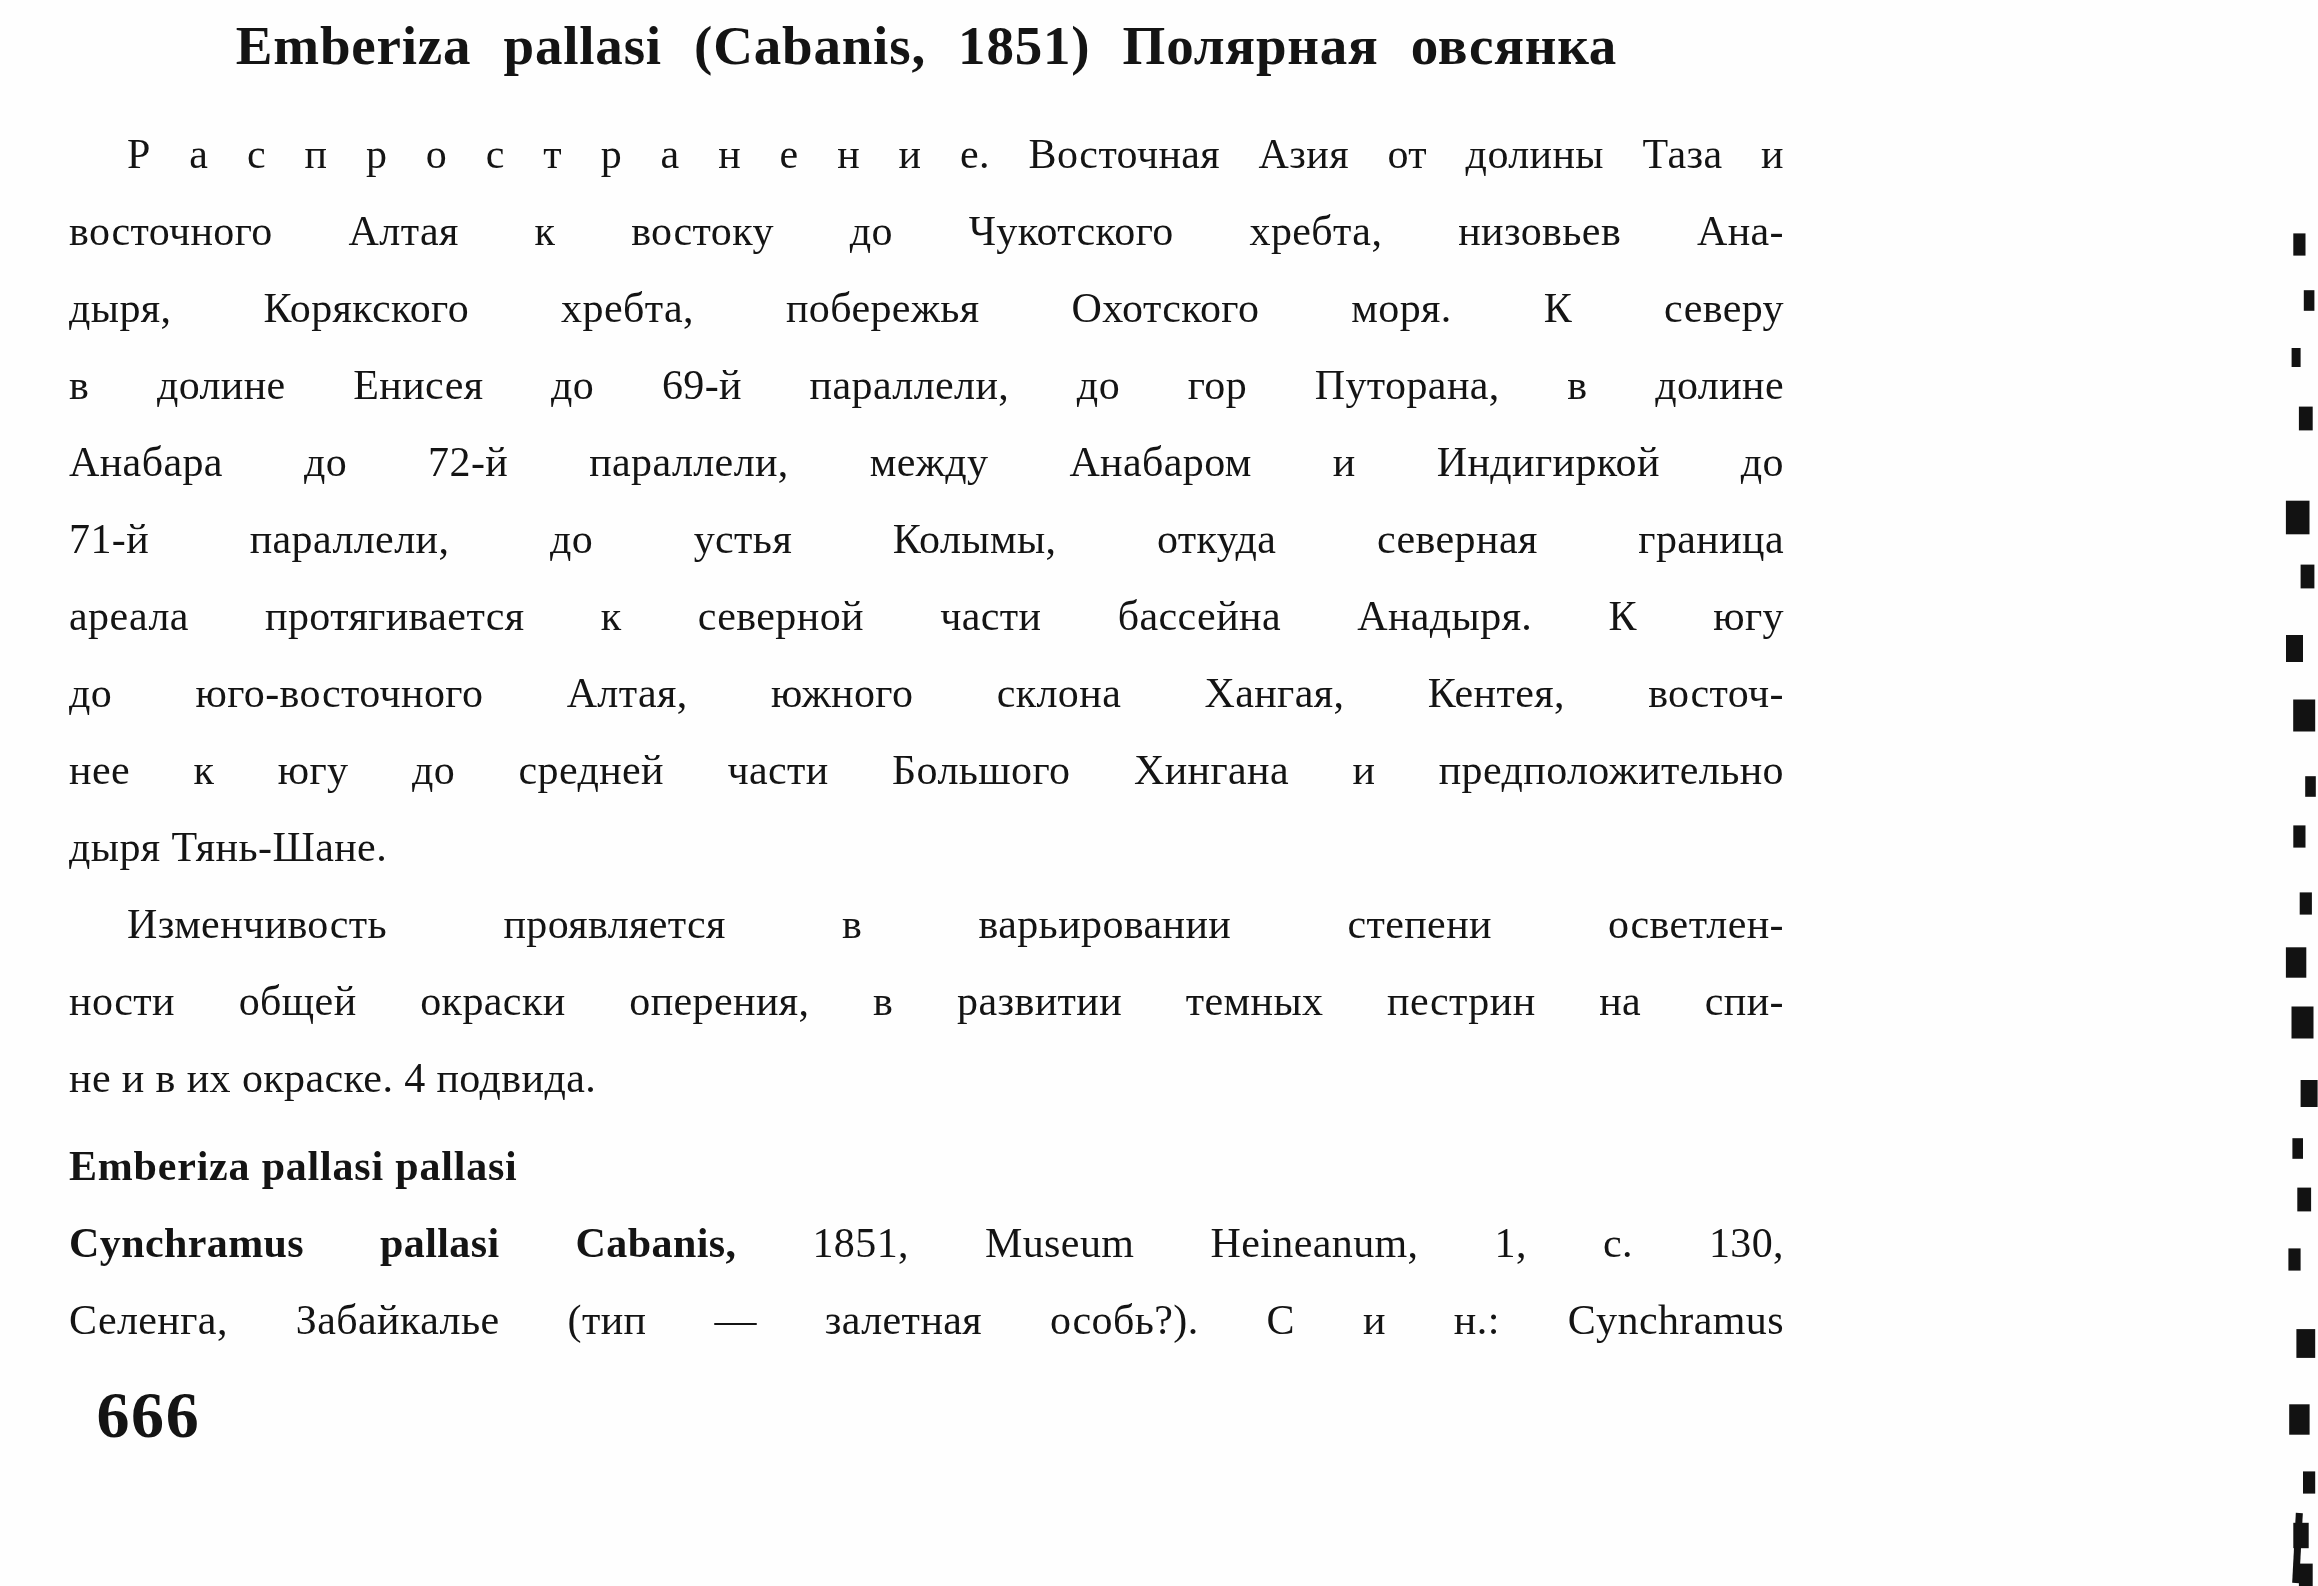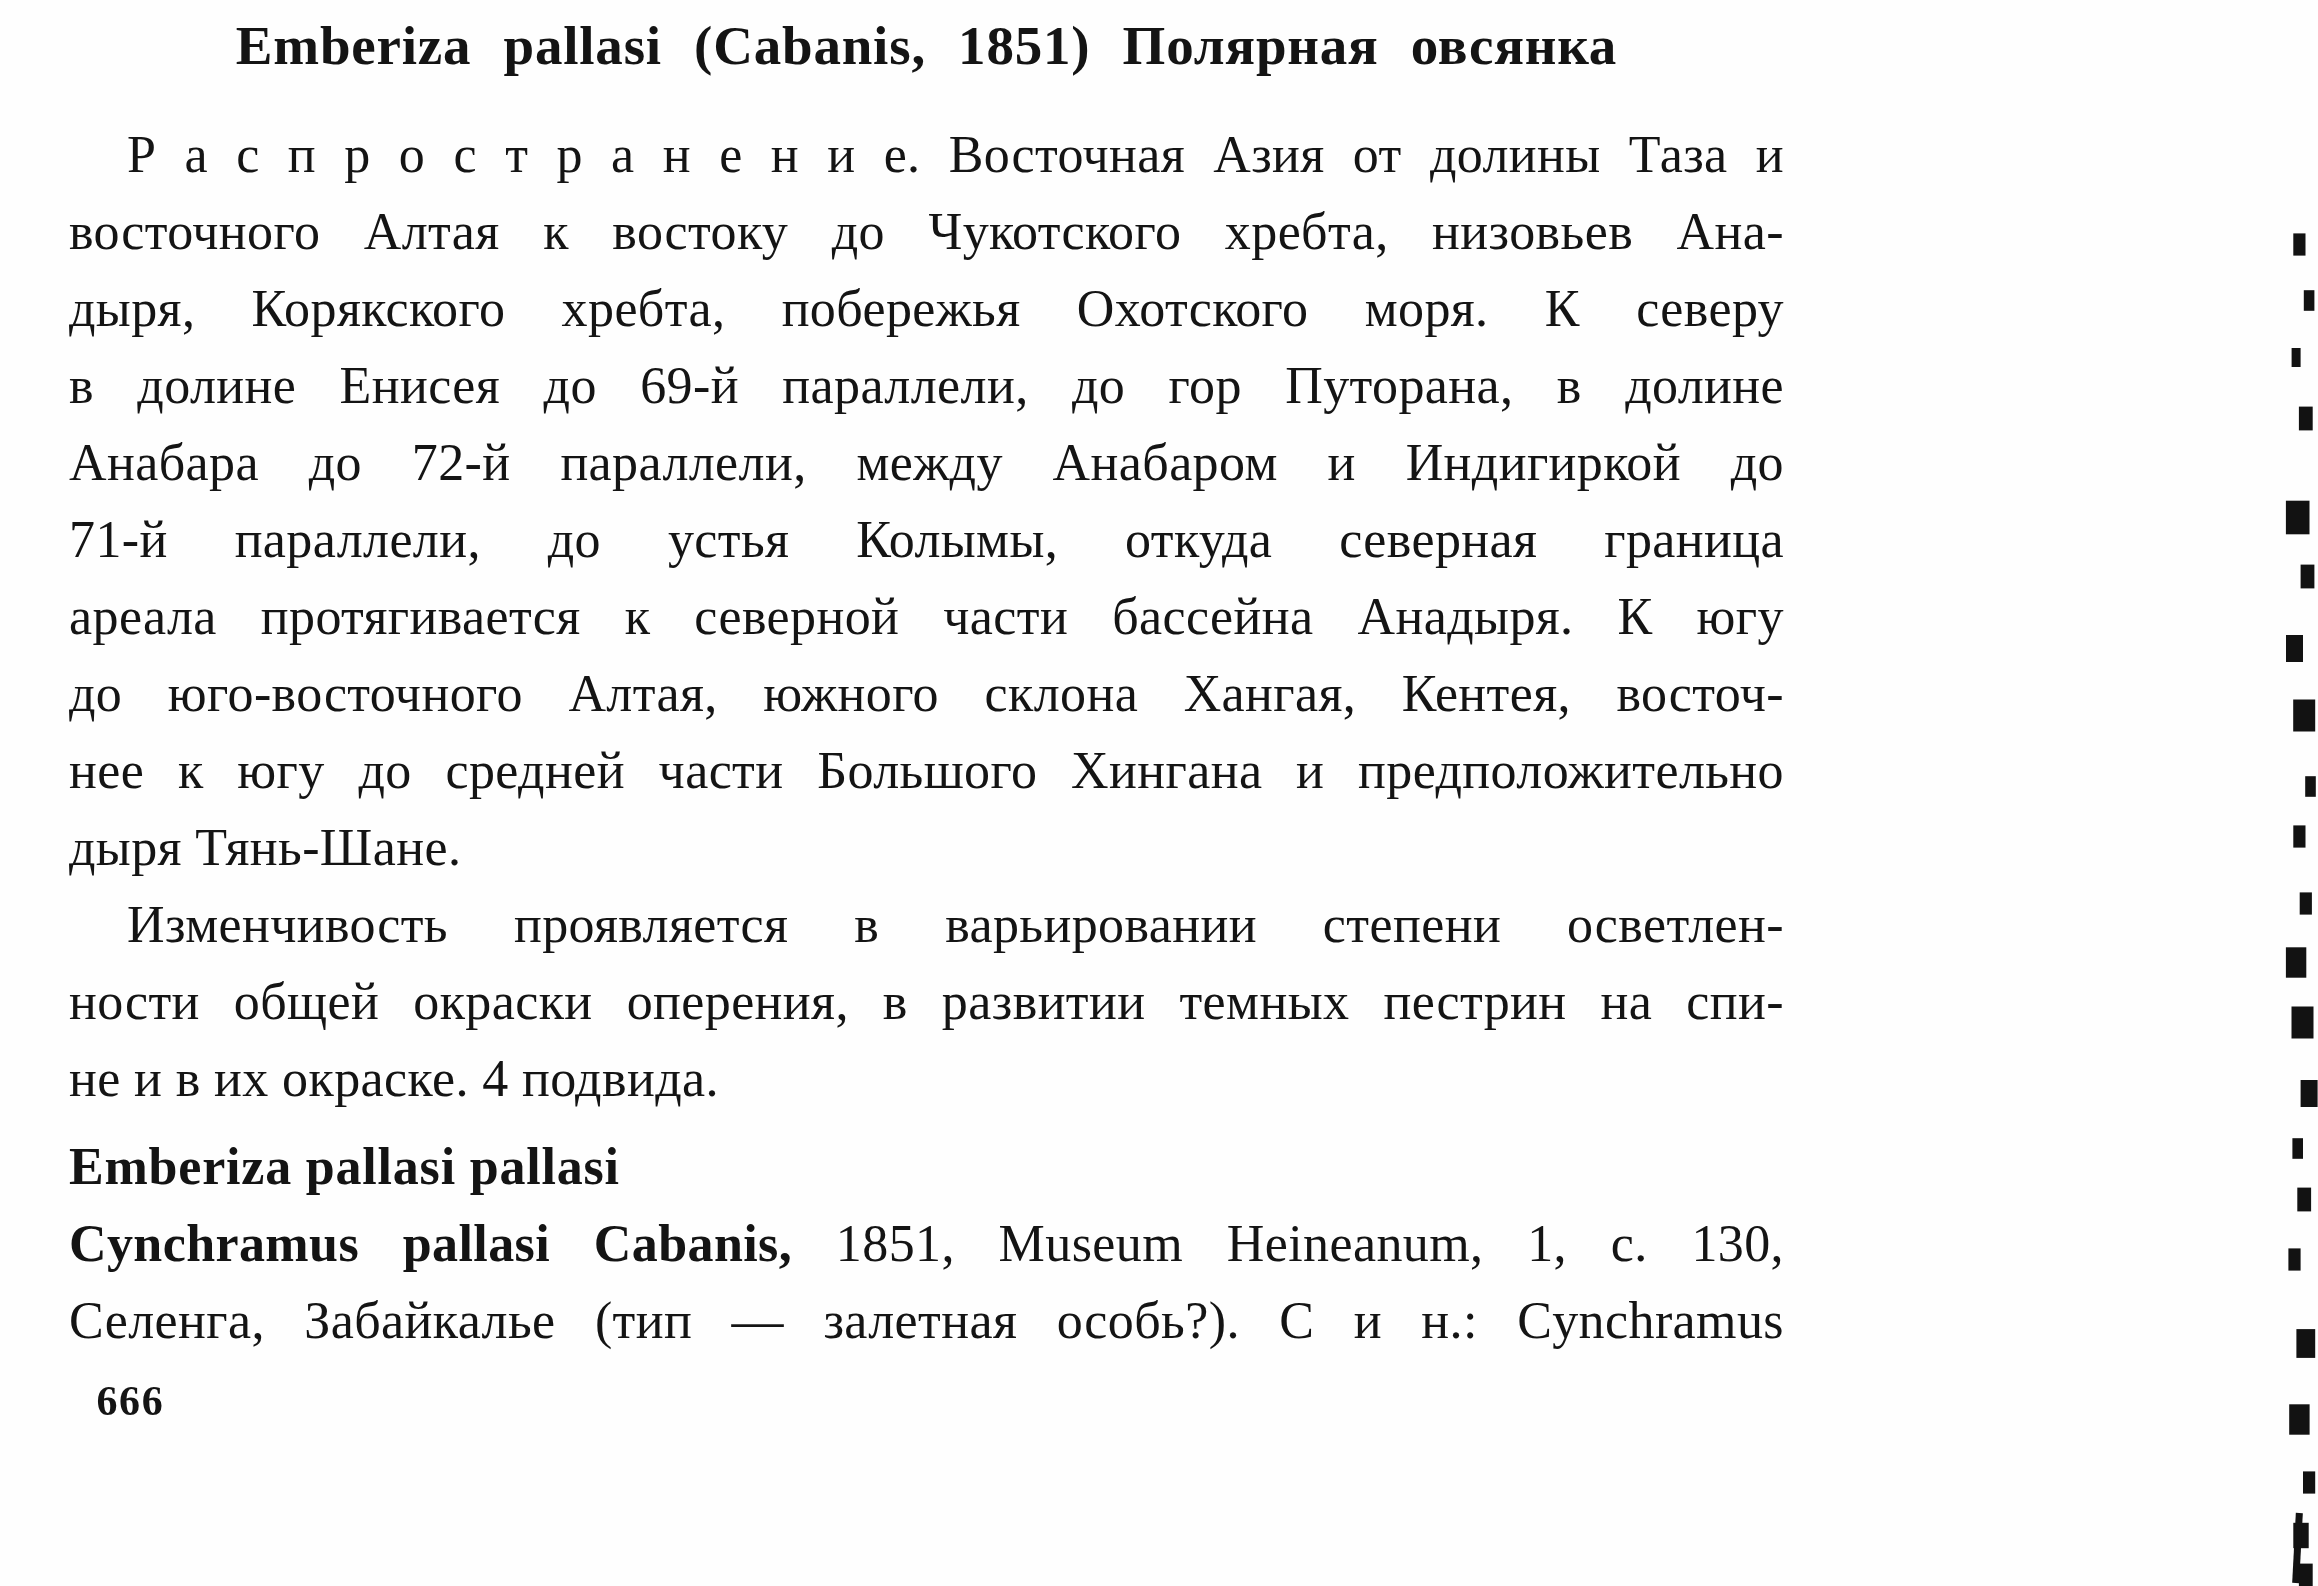--- a/index.html
+++ b/index.html
@@ -29,41 +29,41 @@
     text-align: center;
     letter-spacing: 0.8px;
     word-spacing: 0.32em;
     line-height: 61px;
     margin-bottom: 40px;
     white-space: nowrap;
   }
   .para .line,
   .syn-block .line,
   .subsp-heading {
-    font-size: 52px;
+    font-size: 42px;
     line-height: 77px;
     height: 77px;
     letter-spacing: 0.4px;
     text-align: justify;
     text-align-last: justify;
     overflow: hidden;
     white-space: nowrap;
   }
   .para.indent-first .line:first-child { text-indent: 58px; }
   .para.no-justify-last .line:last-child { text-align-last: left; }
   .subsp-heading {
     font-weight: bold;
     text-align: right;
     text-align-last: left;
     margin-top: 11.3px;
     letter-spacing: 0.8px;
   }
   .syn-block .bold { font-weight: bold; }
   .page-number {
-    font-size: 42px;
+    font-size: 66px;
     font-weight: bold;
     margin-top: 18px;
     margin-left: 27.5px;
     letter-spacing: 1.6px;
   }
   
   .noise-strip {
     position: absolute;
     top: 0;
     right: 21px;

